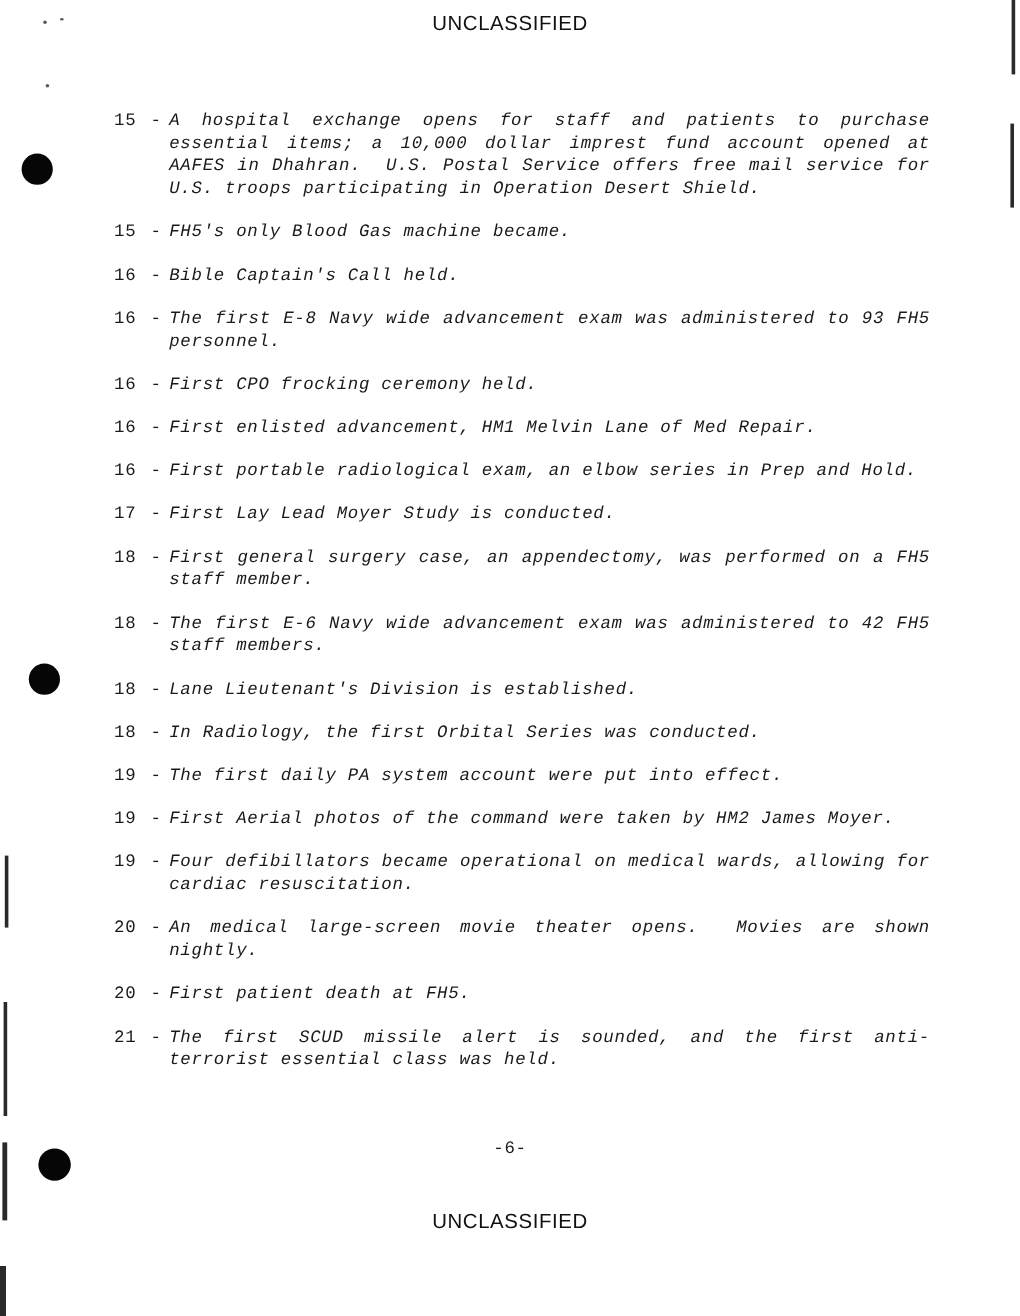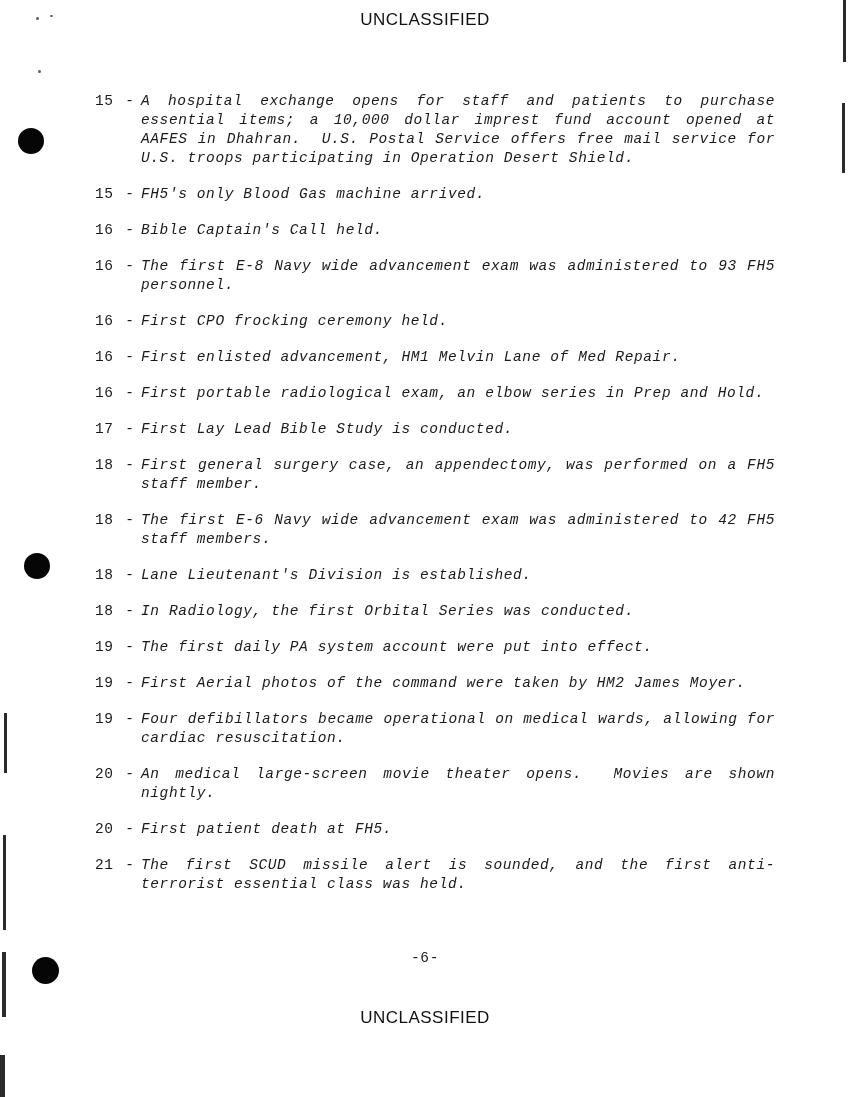--- a/index.html
+++ b/index.html
@@ -145,21 +145,21 @@
 
     <div class="entry">
       <span class="day">15</span>
       <span class="dash">-</span>
       <span class="text">A hospital exchange opens for staff and patients to purchase essential items; a 10,000 dollar imprest fund account opened at AAFES in Dhahran.  U.S. Postal Service offers free mail service for U.S. troops participating in Operation Desert Shield.</span>
     </div>
 
     <div class="entry">
       <span class="day">15</span>
       <span class="dash">-</span>
-      <span class="text">FH5's only Blood Gas machine arrived.</span>
+      <span class="text">FH5's only Blood Gas machine became.</span>
     </div>
 
     <div class="entry">
       <span class="day">16</span>
       <span class="dash">-</span>
       <span class="text">Bible Captain's Call held.</span>
     </div>
 
     <div class="entry">
       <span class="day">16</span>
@@ -181,21 +181,21 @@
 
     <div class="entry">
       <span class="day">16</span>
       <span class="dash">-</span>
       <span class="text">First portable radiological exam, an elbow series in Prep and Hold.</span>
     </div>
 
     <div class="entry">
       <span class="day">17</span>
       <span class="dash">-</span>
-      <span class="text">First Lay Lead Bible Study is conducted.</span>
+      <span class="text">First Lay Lead Moyer Study is conducted.</span>
     </div>
 
     <div class="entry">
       <span class="day">18</span>
       <span class="dash">-</span>
       <span class="text">First general surgery case, an appendectomy, was performed on a FH5 staff member.</span>
     </div>
 
     <div class="entry">
       <span class="day">18</span>

